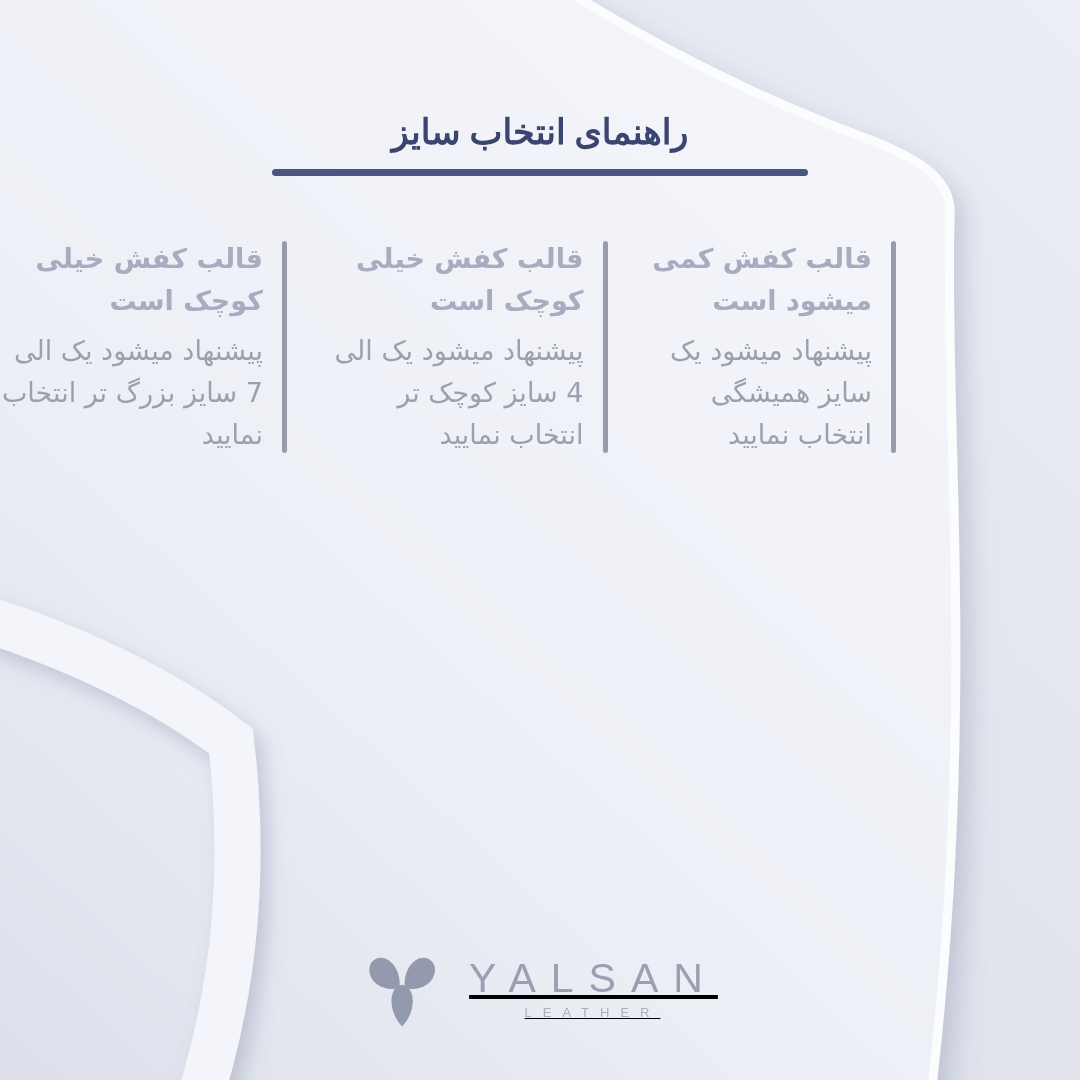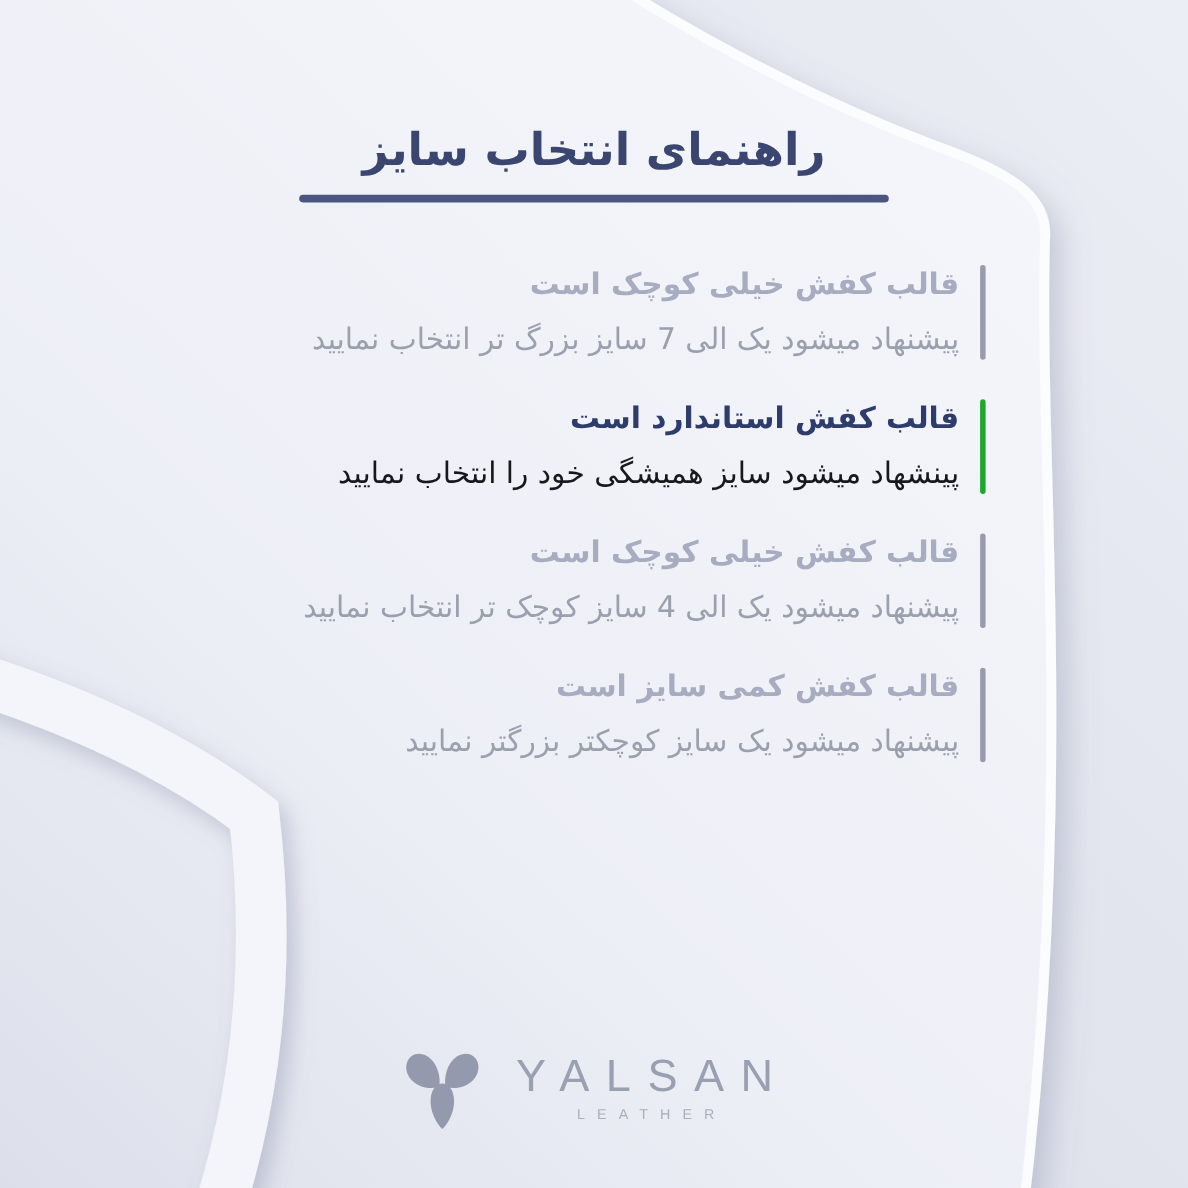--- a/index.html
+++ b/index.html
@@ -21,42 +21,43 @@
   .title-wrap {
     position: absolute;
     top: 108px;
     left: 0;
     right: 0;
     z-index: 2;
     text-align: center;
     direction: rtl;
   }
   .page-title {
-    font-size: 41px;
+    font-size: 35px;
     font-weight: bold;
     color: var(--title-navy, #3a466f);
     letter-spacing: 0;
     line-height: 1.4;
+    font-family: Liberation Serif, serif;
   }
   .title-underline {
     width: 536px;
     height: 7px;
     margin: 12px auto 0;
     border-radius: 4px;
     background: var(--underline-navy, #4a5680);
   }
 
   
   .sections {
     position: absolute;
     top: 238px;
     right: 184px;
     z-index: 2;
     display: flex;
-    flex-direction: column;
+    flex-direction: row;
     align-items: flex-end;
     gap: 30px;
   }
   .size-section {
     position: relative;
     direction: rtl;
     text-align: right;
     padding-right: 24px;
   }
   .size-section .bar {
@@ -88,20 +89,21 @@
   
   .brand {
     position: absolute;
     top: 946px;
     left: 50%;
     transform: translateX(-50%);
     z-index: 2;
     display: flex;
     align-items: center;
     gap: 20px;
+    text-decoration: underline;
   }
   .brand-icon svg { display: block; }
   .brand-text {
     display: flex;
     flex-direction: column;
     align-items: center;
   }
   .brand-name {
     font-family: "Liberation Sans", sans-serif;
     font-weight: 300;
@@ -157,36 +159,31 @@
 
 <div class="sections">
 
   <section class="size-section">
     <span class="bar"></span>
     <h2 class="sec-heading">قالب کفش خیلی کوچک است</h2>
     <p class="sec-desc">پیشنهاد میشود یک الی 7 سایز بزرگ تر انتخاب نمایید</p>
   </section>
 
 
-  <section class="size-section active">
-    <span class="bar"></span>
-    <h2 class="sec-heading">قالب کفش استاندارد است</h2>
-    <p class="sec-desc">پینشهاد میشود سایز همیشگی خود را انتخاب نمایید</p>
-  </section>
 
   <section class="size-section">
     <span class="bar"></span>
     <h2 class="sec-heading">قالب کفش خیلی کوچک است</h2>
     <p class="sec-desc">پیشنهاد میشود یک الی 4 سایز کوچک تر انتخاب نمایید</p>
   </section>
 
   <section class="size-section">
     <span class="bar"></span>
-    <h2 class="sec-heading">قالب کفش کمی سایز است</h2>
-    <p class="sec-desc">پیشنهاد میشود یک سایز کوچکتر بزرگتر نمایید</p>
+    <h2 class="sec-heading">قالب کفش کمی میشود است</h2>
+    <p class="sec-desc">پیشنهاد میشود یک سایز همیشگی انتخاب نمایید</p>
   </section>
 
 </div>
 
 <div class="brand">
   <span class="brand-icon">
     <svg width="80" height="84" viewBox="0 0 100 104" fill="#949aad">
       <path d="M50 100 C37 87 32.5 65 41 53 C46 46.5 54 46.5 59 53 C67.5 65 63 87 50 100 Z"></path>
       <path d="M46.5 52 C30 57 11 48 9 31.5 C7.8 17.5 21 9.5 33.5 17.5 C44 24.5 48.5 40 46.5 52 Z"></path>
       <path d="M53.5 52 C70 57 89 48 91 31.5 C92.2 17.5 79 9.5 66.5 17.5 C56 24.5 51.5 40 53.5 52 Z"></path>

